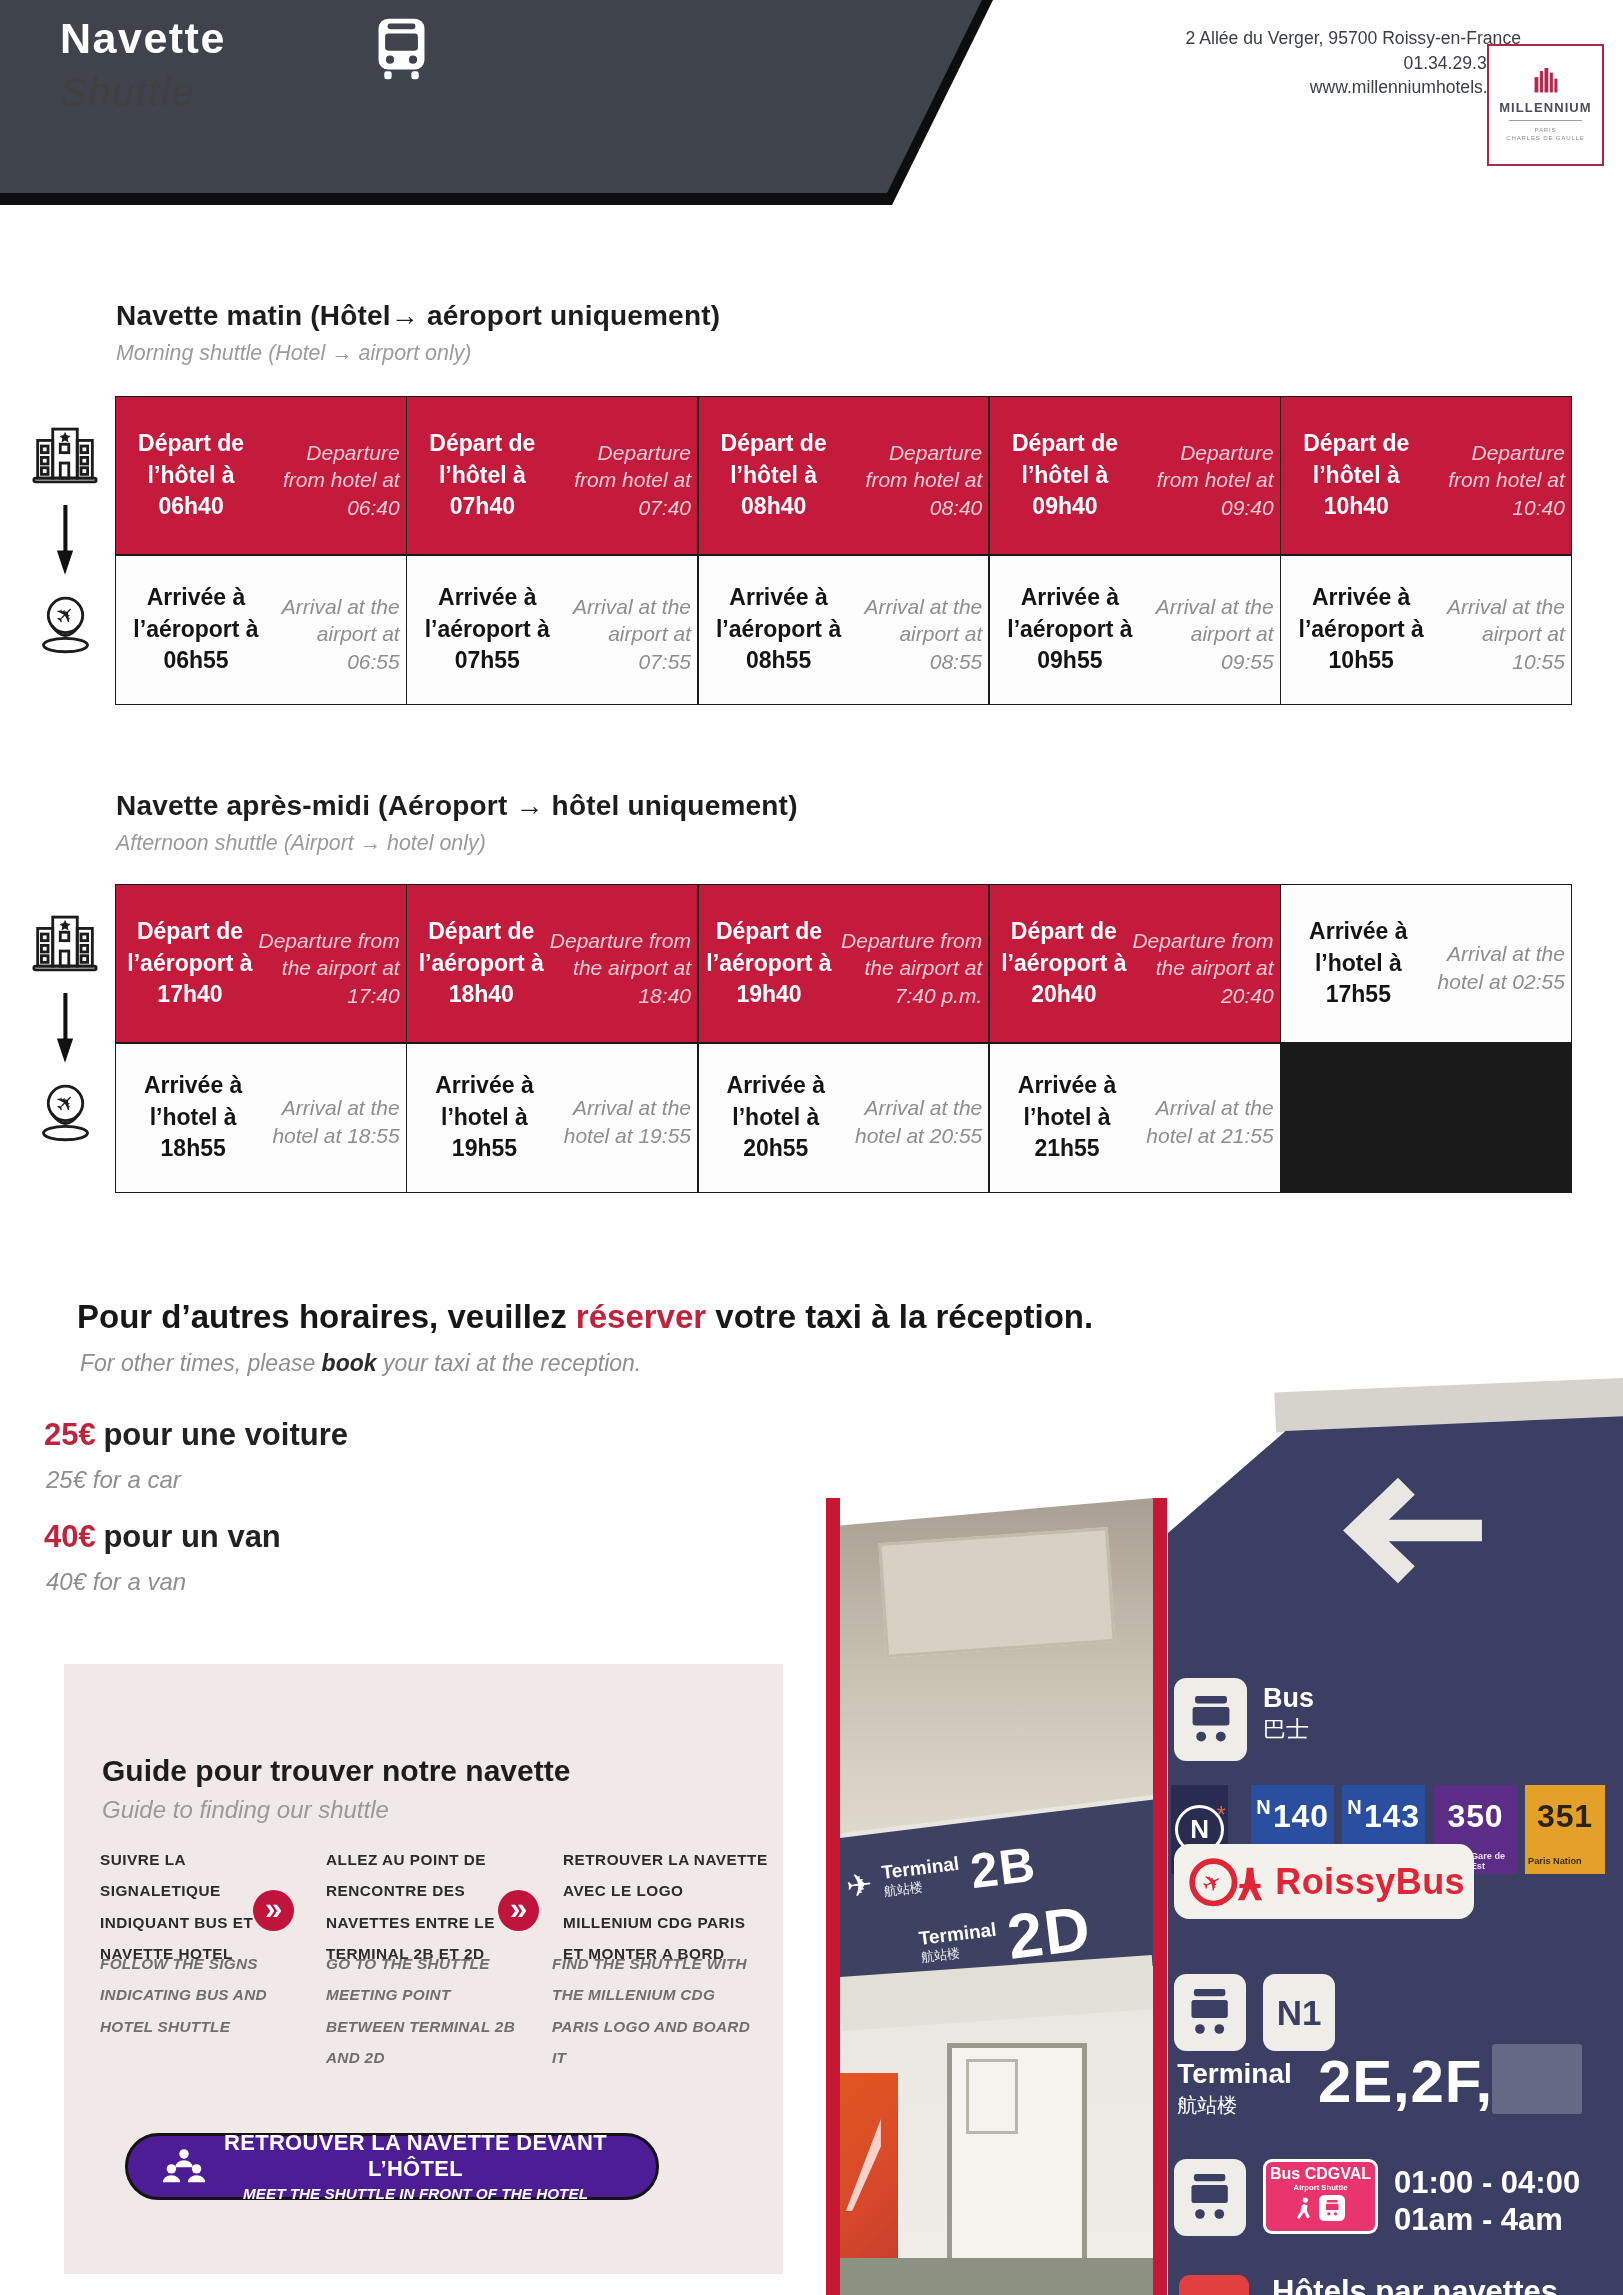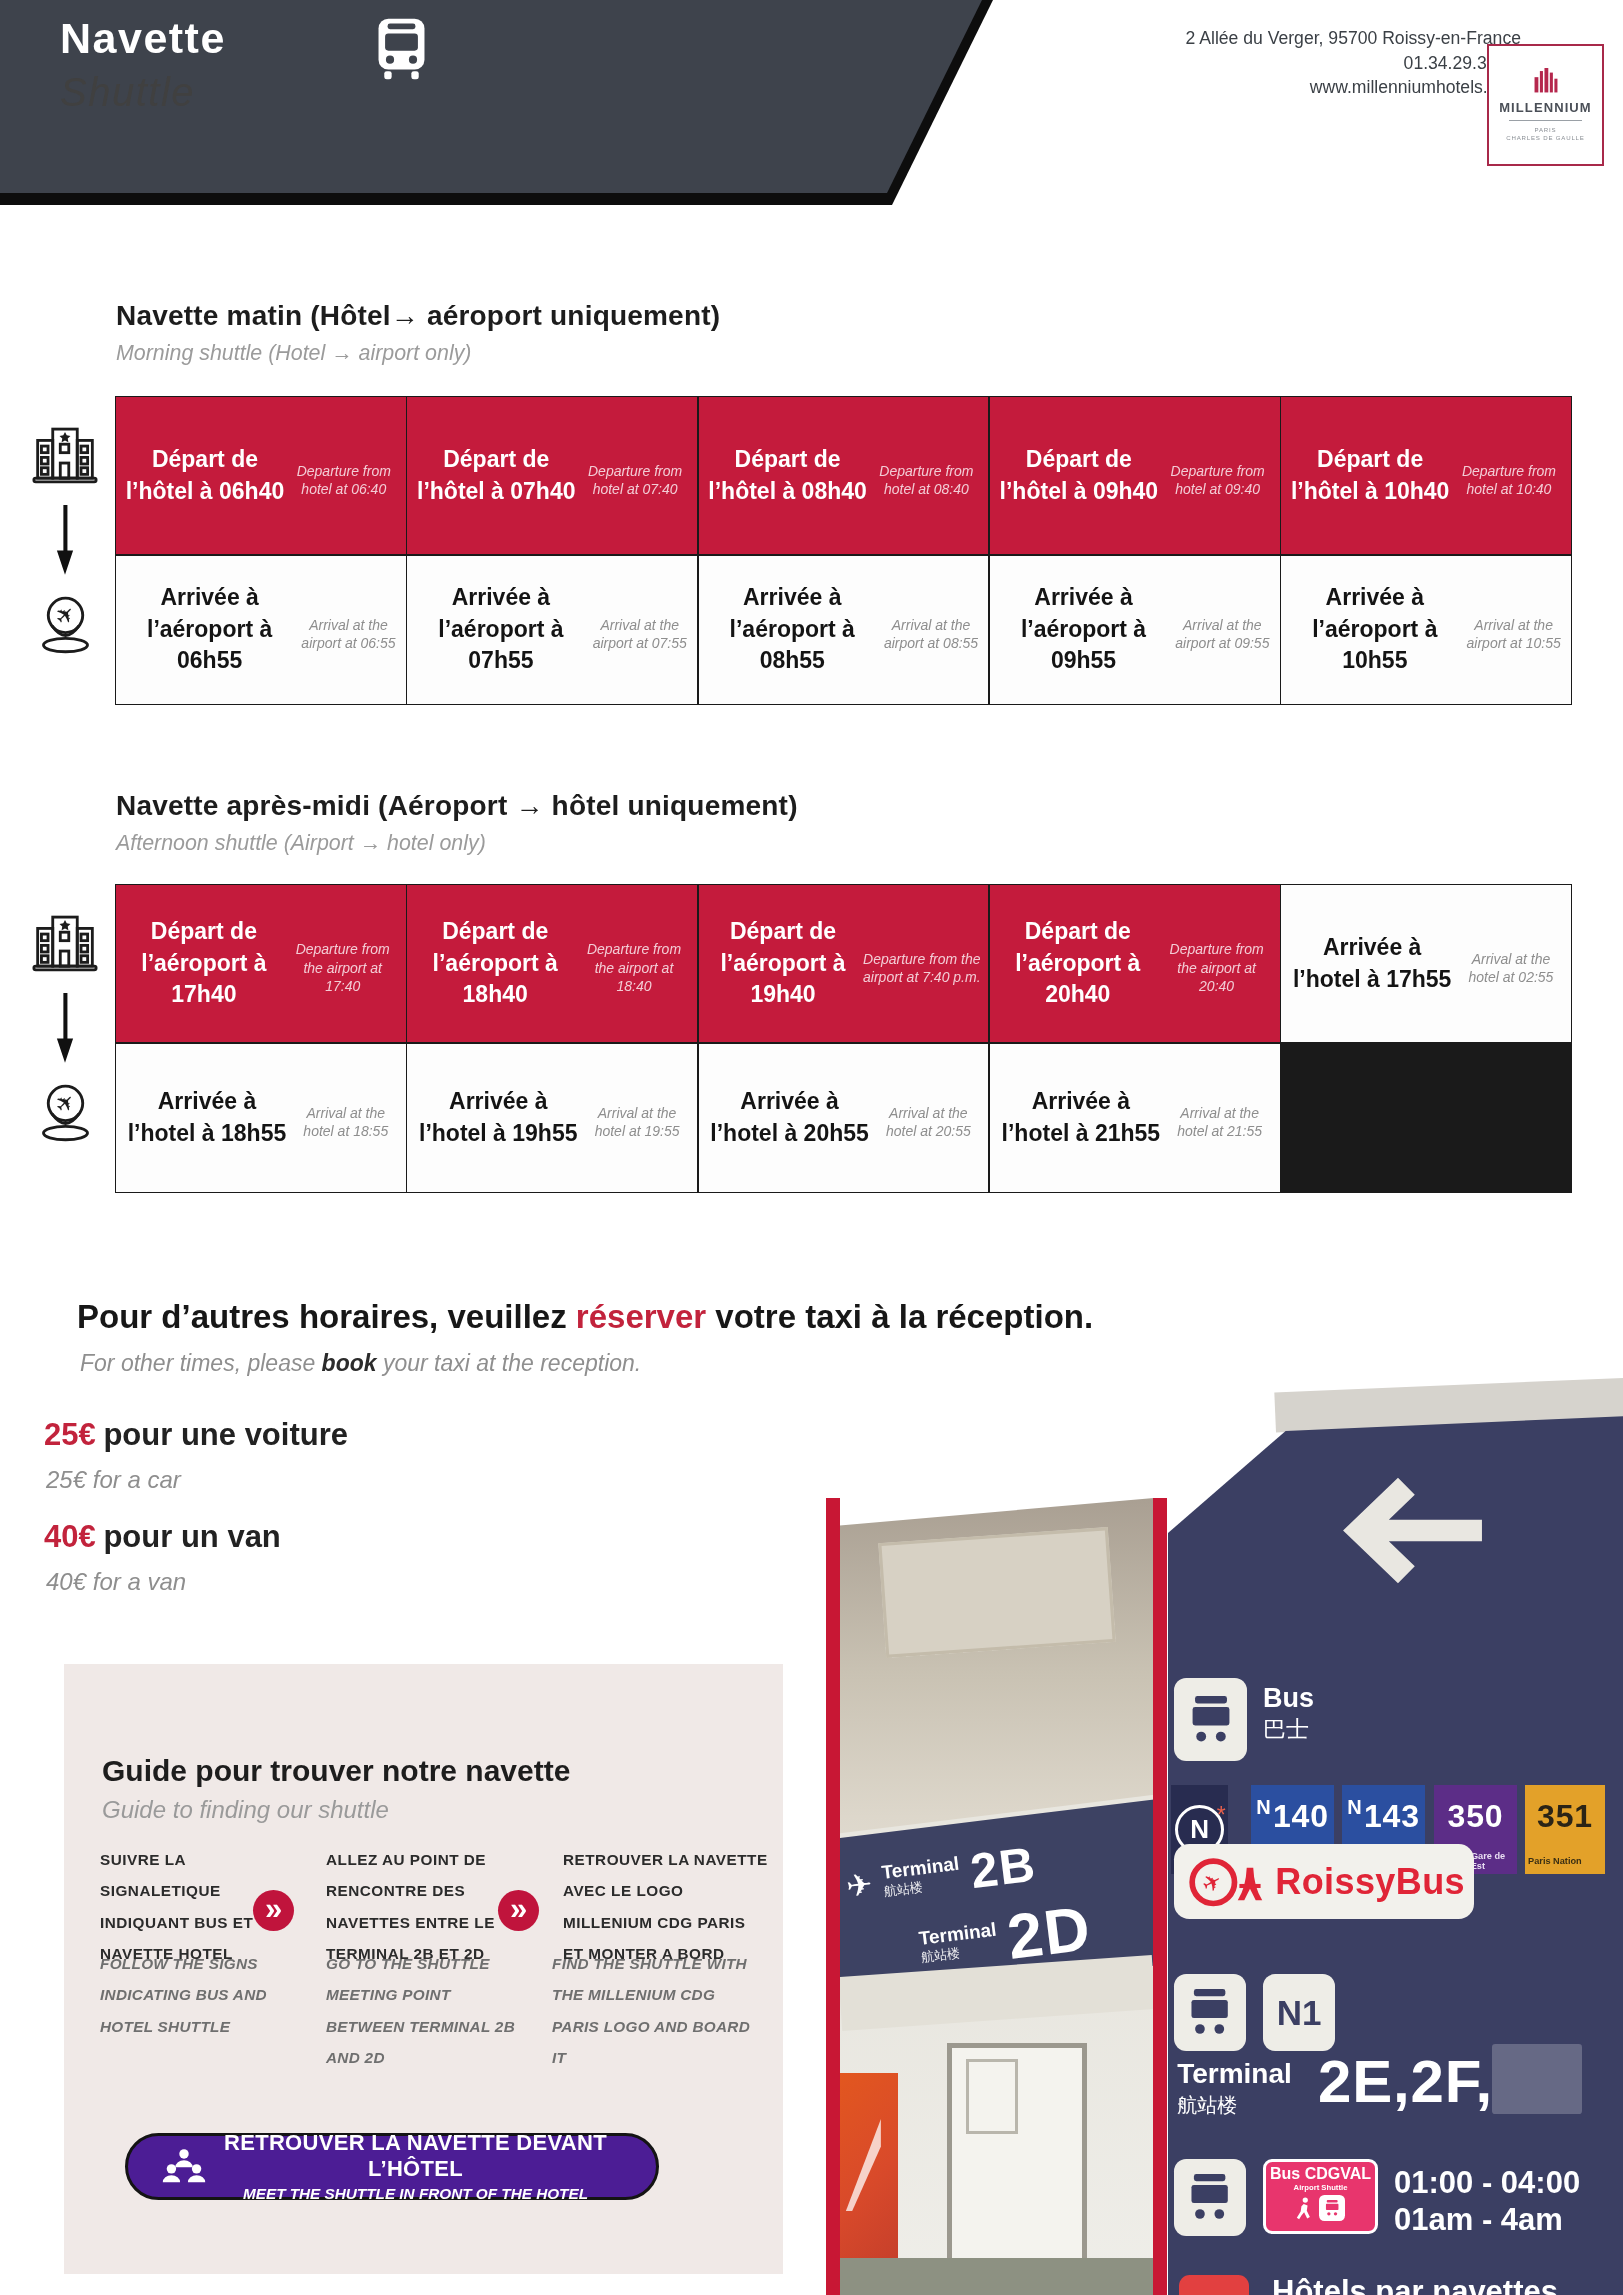--- a/index.html
+++ b/index.html
@@ -28,21 +28,21 @@
   
   .route-icons{position:absolute;width:84px;display:flex;flex-direction:column;align-items:center;gap:10.7px;}
 
   
   .tbl{position:absolute;left:115px;width:1455px;display:grid;grid-template-columns:repeat(5,1fr);
        grid-template-rows:157px 148px;border:1.5px solid #1a1a1a;background:#1a1a1a;grid-gap:1.5px;}
   .cell{display:flex;flex-direction:row;align-items:center;justify-content:center;text-align:center;padding:4.6px 6.1px;}
   .cell.dep{background:#c41b3c;}
   .cell.arr{background:#fdfdfd;}
   .cell .fr{font-weight:700;font-size:23px;line-height:1.38;}
-  .cell .en{font-style:italic;font-size:14px;line-height:1.32;margin-top:9.2px;}
+  .cell .en{font-style:italic;font-size:21px;line-height:1.32;margin-top:9.2px;text-align:right;}
   .cell.dep .fr{color:#ffffff;max-width:253px;}
   .cell.dep .en{color:#f3ccd5;max-width:253px;}
   .cell.arr .fr{color:#141414;max-width:245px;}
   .cell.arr .en{color:#8e8e8e;max-width:253px;}
   .t-pm .cell.dep .en{max-width:208px;}
 
   
   .taxi-h{position:absolute;left:77px;top:1298px;font-size:33px;font-weight:600;color:#171717;}
   .taxi-h .red{color:#c2233c;}
   .taxi-s{position:absolute;left:80px;top:1350px;font-size:23px;font-style:italic;color:#8f8f8f;}

